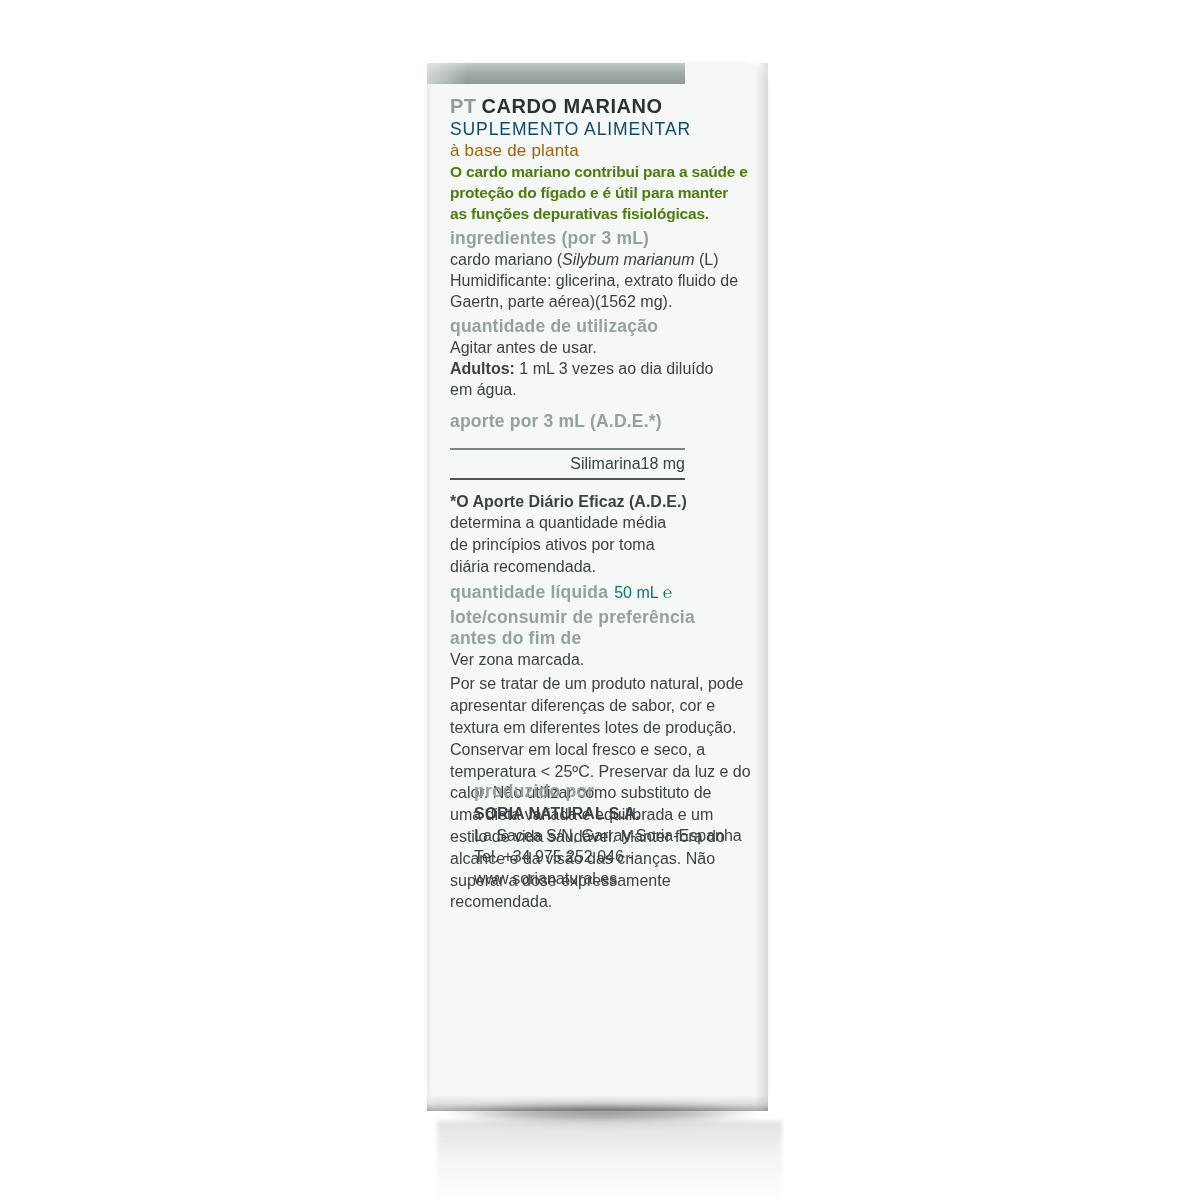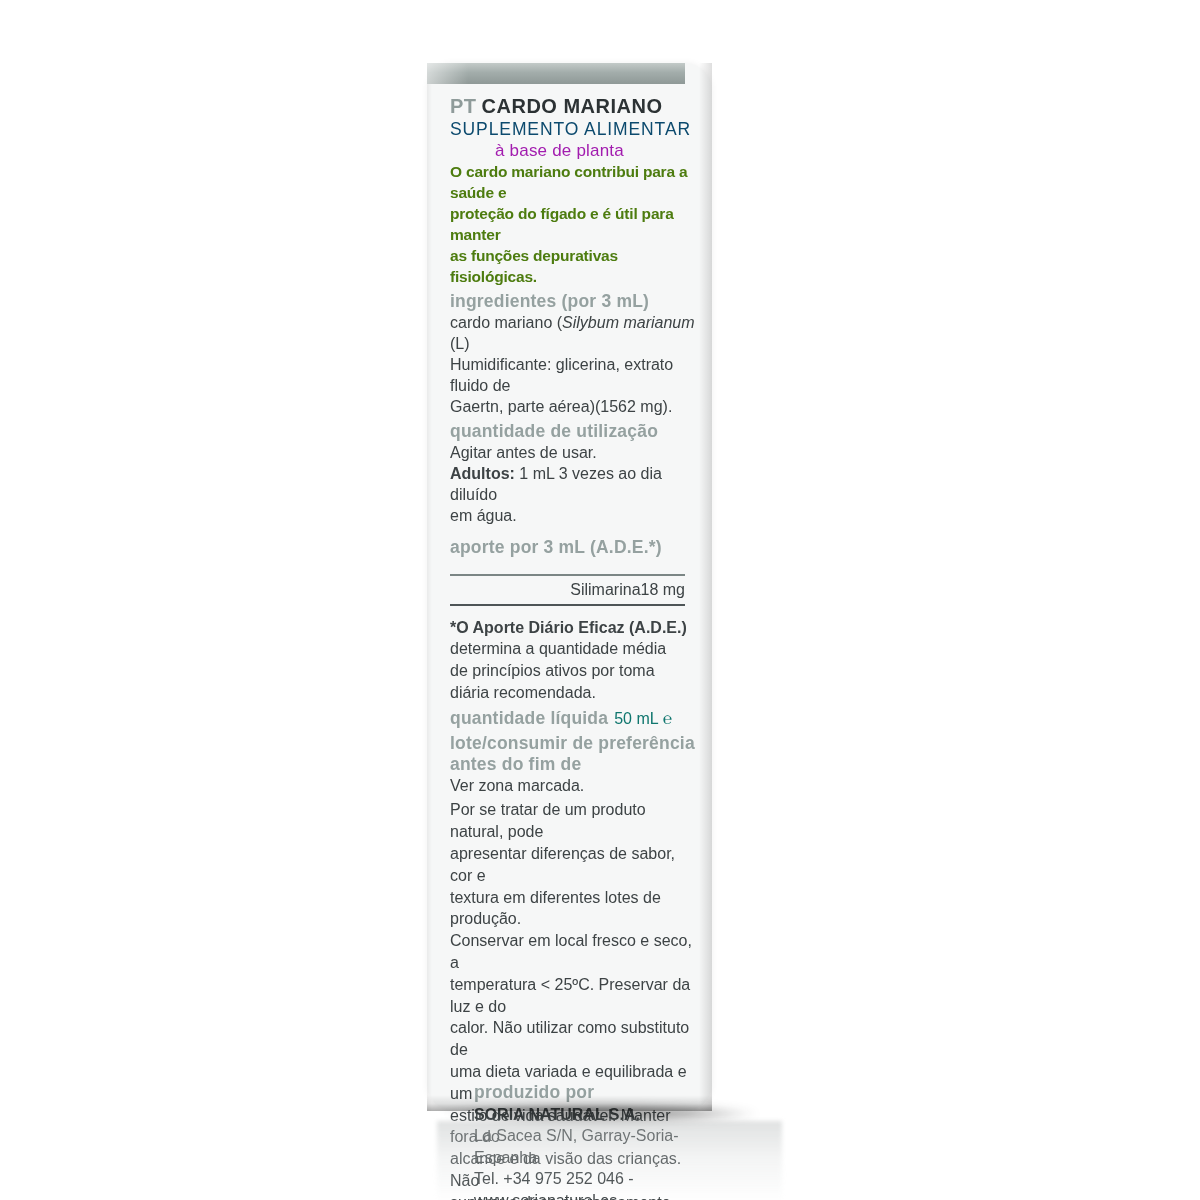--- a/index.html
+++ b/index.html
@@ -6,21 +6,21 @@
   body{
     width:1200px;height:1200px;background:#ffffff;
     font-family:"Liberation Sans", sans-serif;
     overflow:hidden;position:relative;
     -webkit-font-smoothing:antialiased;
   }
   .scene{position:absolute;inset:0;}
 
   
   .box{
-    position:absolute;left:427px;top:63px;width:285px;height:1048px;
+    position:absolute;left:427px;top:63px;width:341px;height:1048px;
     background:#f6f7f7;
     box-shadow:0 0 7px rgba(0,0,0,0.06);
     border-radius:27px;
   }
   .box::before{ 
     content:"";position:absolute;left:0;top:0;width:5px;height:100%;
     background:linear-gradient(90deg,rgba(0,0,0,0.05),rgba(0,0,0,0));
   }
   .box::after{ 
     content:"";position:absolute;right:0;top:0;width:13px;height:100%;
@@ -52,21 +52,21 @@
   }
 
   
   .content{position:absolute;left:23px;right:12px;top:31px;color:#3d4345;}
   .lines{white-space:pre-line;}
 
   .title-row{font-size:20px;font-weight:bold;letter-spacing:0.5px;
     line-height:24px;color:#2c3234;margin-bottom:1px;}
   .lang{color:#8f9b9a;margin-right:5px;}
   .sub{font-size:17.5px;color:#0c4a6e;letter-spacing:0.9px;line-height:21px;}
-  .sub2{font-size:17px;color:#a21caf;letter-spacing:0.2px;line-height:21px;margin-left:45px;}
+  .sub2{font-size:17px;color:#a16207;letter-spacing:0.2px;line-height:21px;}
   .claim{font-size:15.5px;font-weight:bold;color:#4d7c0f;
     line-height:21px;letter-spacing:-0.2px;}
 
   .sec-h{font-size:17.5px;font-weight:bold;color:#95a1a0;
     letter-spacing:0.2px;line-height:21px;margin-top:4px;}
   .body-line{font-size:16px;line-height:21px;color:#3d4345;}
   .body-lines{font-size:16px;line-height:21.8px;color:#3d4345;}
   .b{font-weight:bold;}
   .i{font-style:italic;}
 

